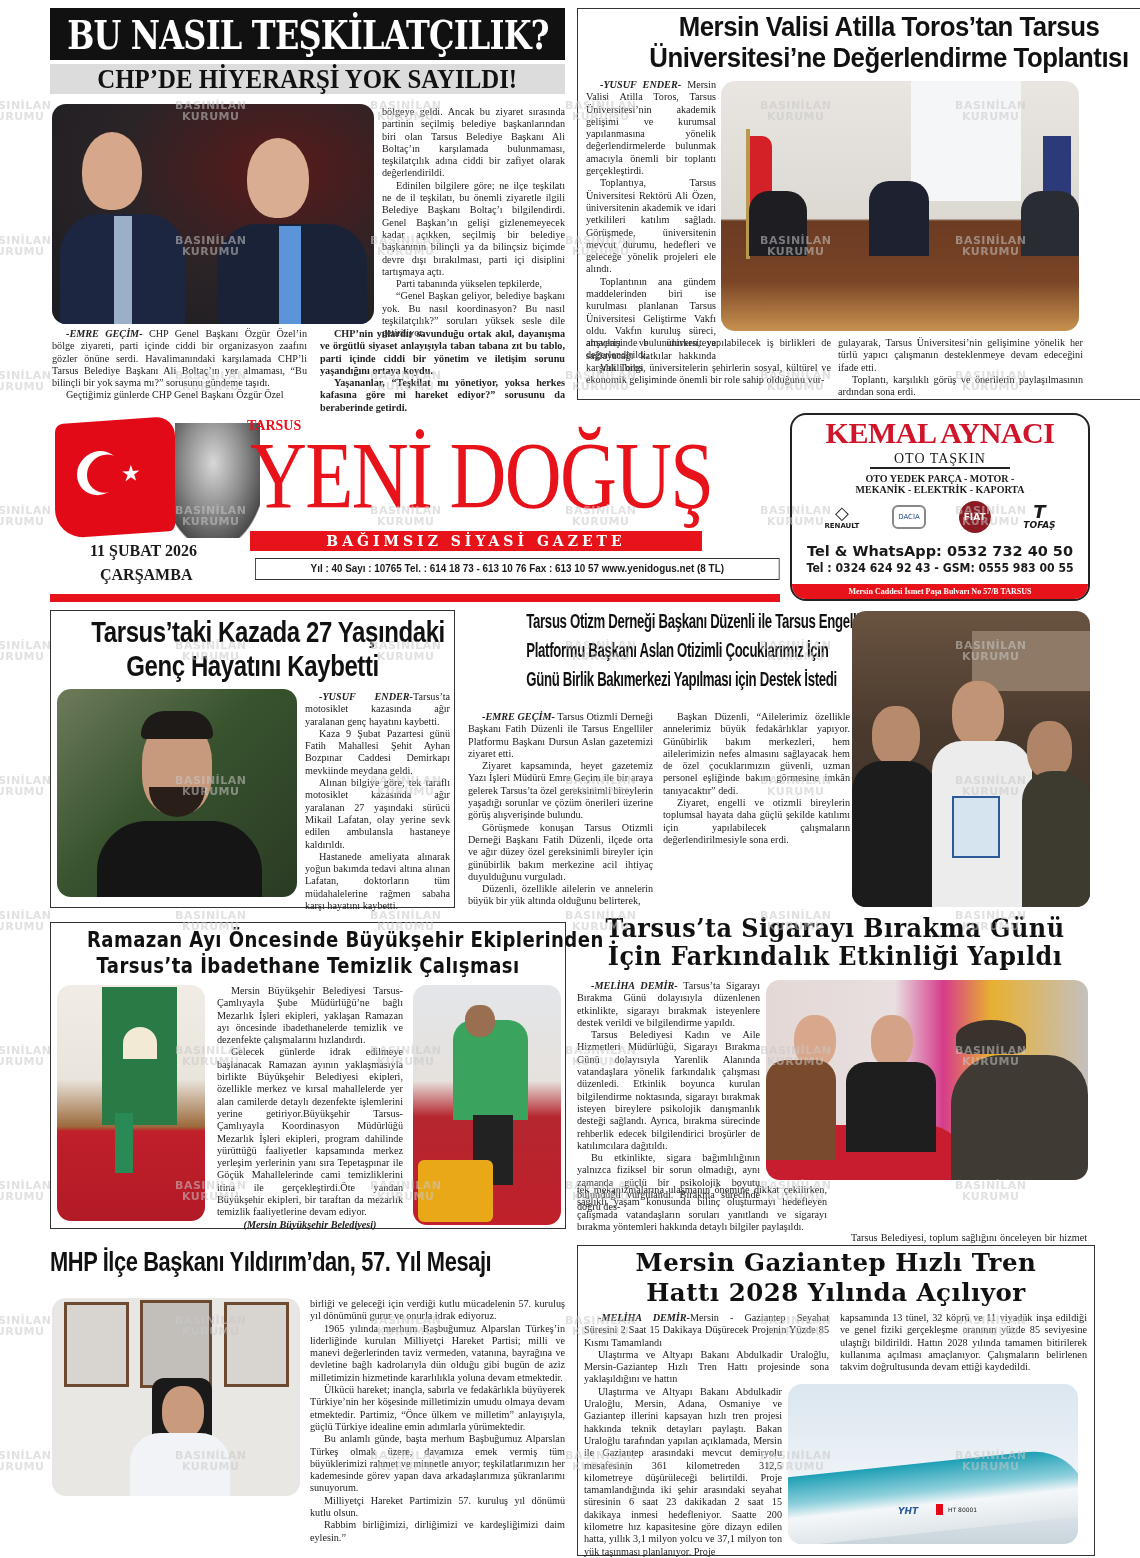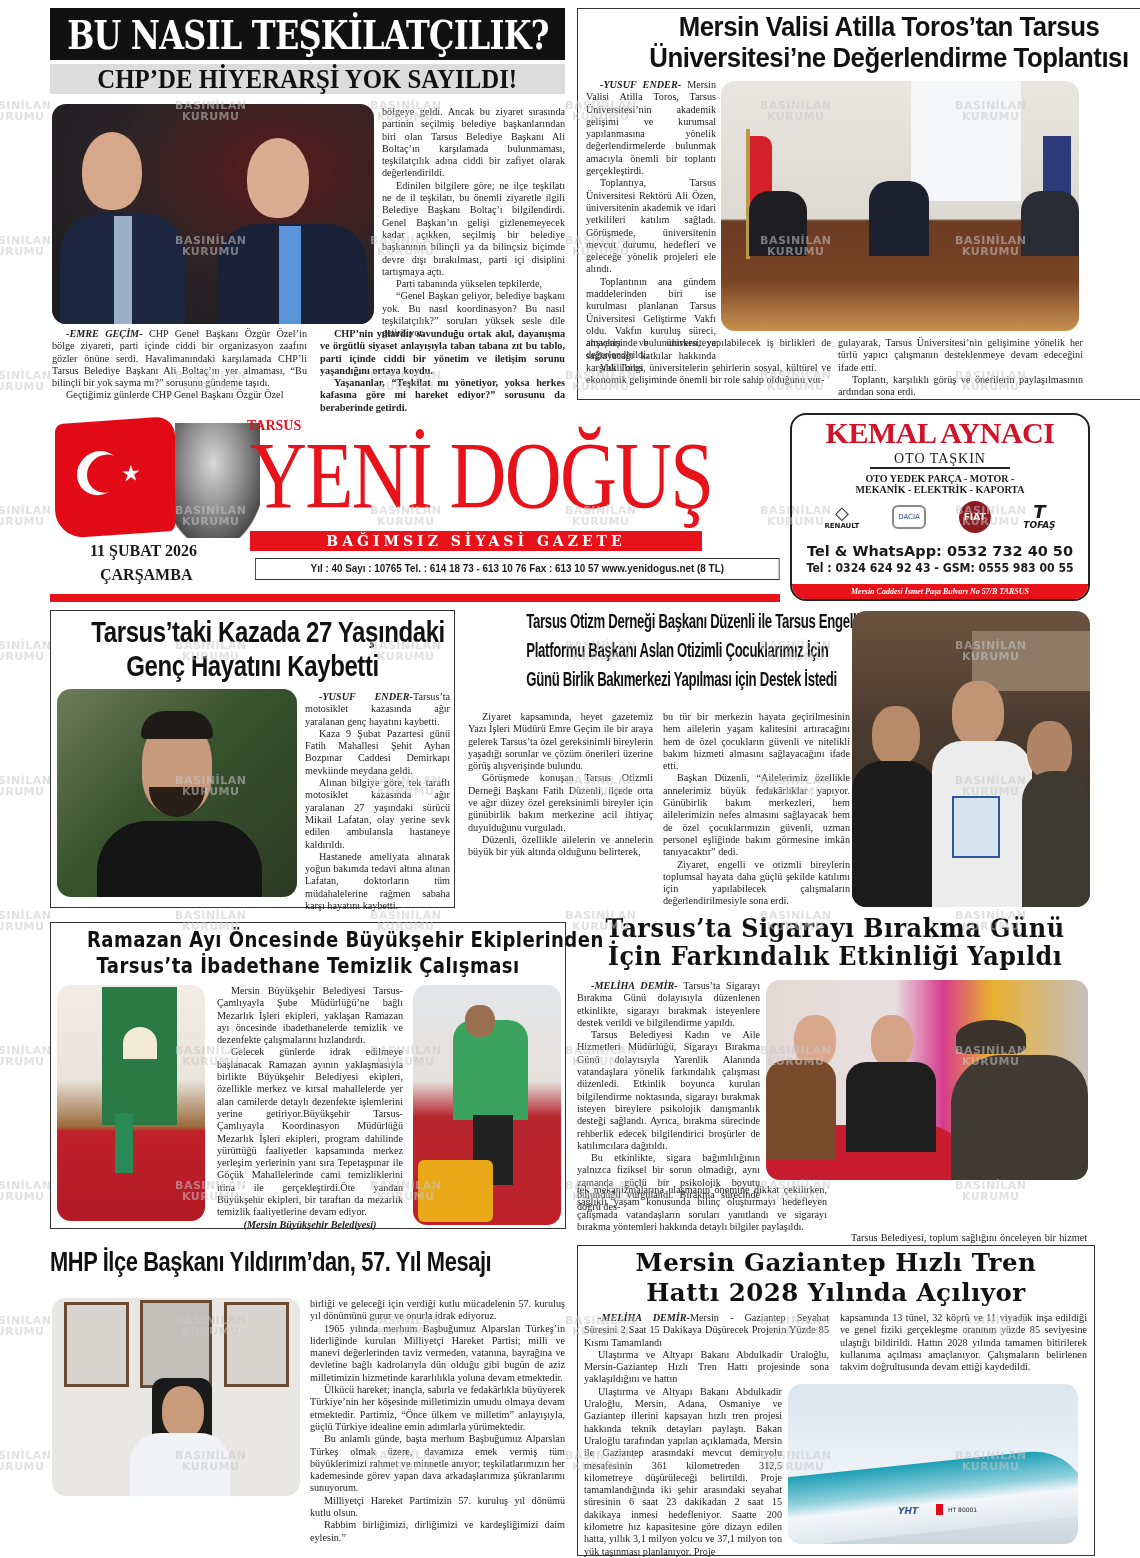--- a/index.html
+++ b/index.html
@@ -377,21 +377,21 @@
     <div style="text-align:center; font-family:'Liberation Serif',serif; font-weight:bold; font-size:10px; margin-top:4px;">OTO YEDEK PARÇA - MOTOR -</div>
     <div style="text-align:center; font-family:'Liberation Serif',serif; font-weight:bold; font-size:10px;">MEKANİK - ELEKTRİK - KAPORTA</div>
     <div style="display:flex; justify-content:space-around; align-items:center; margin:6px 16px 0; height:32px;">
       <span style="font-family:'DejaVu Sans',sans-serif; font-size:7px; font-weight:bold; text-align:center;"><span style="display:block;font-size:18px;line-height:18px;">◇</span><span>RENAULT</span></span>
       <span style="font-family:'DejaVu Sans',sans-serif; font-size:7px; color:#2a4d8f; border:2px solid #888; border-radius:6px; padding:6px 4px;">DACIA</span>
       <span style="font-family:'DejaVu Sans',sans-serif; font-size:9px; font-weight:bold; color:#fff; background:#8b1a22; border-radius:50%; width:32px; height:32px; display:flex; align-items:center; justify-content:center;">FIAT</span>
       <span style="font-family:'DejaVu Sans',sans-serif; font-size:9px; font-weight:bold; font-style:italic; text-align:center;"><span style="display:block;font-size:18px;line-height:16px;">T</span><span>TOFAŞ</span></span>
     </div>
     <div style="text-align:center; font-family:'DejaVu Sans',sans-serif; font-weight:bold; font-size:14.5px; margin-top:10px; white-space:nowrap;">Tel &amp; WhatsApp: 0532 732 40 50</div>
     <div style="text-align:center; font-family:'DejaVu Sans',sans-serif; font-weight:bold; font-size:11.5px; margin-top:2px; white-space:nowrap; transform:scaleX(0.95);">Tel : 0324 624 92 43 - GSM: 0555 983 00 55</div>
-    <div style="position:absolute; left:0; bottom:0; width:100%; height:15px; background:#e8121b; color:#fff; text-align:center; font-family:'Liberation Serif',serif; font-size:8px; line-height:15px; font-weight:bold;font-style:italic;">Mersin Caddesi  İsmet Paşa Bulvarı No 57/B   TARSUS</div>
+    <div style="position:absolute; left:0; bottom:0; width:100%; height:15px; background:#e8121b; color:#fff; text-align:center; font-family:'Liberation Serif',serif; font-size:8px; line-height:15px; font-weight:bold;">Mersin Caddesi  İsmet Paşa Bulvarı No 57/B   TARSUS</div>
   </div>
 
   <div class="box" style="left:50px; top:610px; width:405px; height:298px;">
     <div class="hl-condensed" style="margin-top:4px; font-size:30px; line-height:34px;">
       <div style="transform:scaleX(0.8); white-space:nowrap;">Tarsus’taki Kazada 27 Yaşındaki</div>
       <div style="transform:scaleX(0.8); white-space:nowrap;">Genç Hayatını Kaybetti</div>
     </div>
     <div class="photo" style="left:6px; top:78px; width:240px; height:208px; background:linear-gradient(135deg,#6e7b5a 0%, #38532e 45%, #2b3b24 100%);">
       <div style="position:absolute; left:85px; top:30px; width:70px; height:95px; border-radius:45% 45% 40% 40%; background:#c79a7e;"></div>
       <div style="position:absolute; left:84px; top:22px; width:72px; height:28px; border-radius:40px 40px 8px 8px; background:#1d1a18;"></div>
@@ -406,26 +406,26 @@
     </div>
   </div>
 
   <div class="abs" style="left:460px; top:607px; width:635px; height:303px;">
     <div class="hl-condensed" style="width:390px; font-size:20px; line-height:29px;">
       <div style="transform:scaleX(0.66); white-space:nowrap;">Tarsus Otizm Derneği Başkanı Düzenli ile Tarsus Engelliler</div>
       <div style="transform:scaleX(0.66); white-space:nowrap;">Platformu Başkanı Aslan Otizimli Çocuklarımız İçin</div>
       <div style="transform:scaleX(0.66); white-space:nowrap;">Günü Birlik Bakımerkezi Yapılması için Destek İstedi</div>
     </div>
     <div class="body-text" style="position:absolute; left:8px; top:104px; width:185px;">
+      <p><span class="byline">-EMRE GEÇİM-</span> <span>Tarsus Otizmli Derneği Başkanı Fatih Düzenli ile Tarsus Engelliler Platformu Başkanı Dursun Aslan gazetemizi ziyaret etti.</span></p>
       <p>Ziyaret kapsamında, heyet gazetemiz Yazı İşleri Müdürü Emre Geçim ile bir araya gelerek Tarsus’ta özel gereksinimli bireylerin yaşadığı sorunlar ve çözüm önerileri üzerine görüş alışverişinde bulundu.</p>
       <p>Görüşmede konuşan Tarsus Otizmli Derneği Başkanı Fatih Düzenli, ilçede orta ve ağır düzey özel gereksinimli bireyler için günübirlik bakım merkezine acil ihtiyaç duyulduğunu vurguladı.</p>
       <p>Düzenli, özellikle ailelerin ve annelerin büyük bir yük altında olduğunu belirterek,</p>
     </div>
     <div class="body-text" style="position:absolute; left:203px; top:104px; width:187px;">
-      <p style="text-indent:0">bu tür bir merkezin hayata geçirilmesinin hem ailelerin yaşam kalitesini artıracağını hem de özel çocukların güvenli ve nitelikli bakım hizmeti almasını sağlayacağını ifade etti.</p>
       <p>Başkan Düzenli, “Ailelerimiz özellikle annelerimiz büyük fedakârlıklar yapıyor. Günübirlik bakım merkezleri, hem ailelerimizin nefes almasını sağlayacak hem de özel çocuklarımızın güvenli, uzman personel eşliğinde bakım görmesine imkân tanıyacaktır” dedi.</p>
       <p>Ziyaret, engelli ve otizmli bireylerin toplumsal hayata daha güçlü şekilde katılımı için yapılabilecek çalışmaların değerlendirilmesiyle sona erdi.</p>
     </div>
     <div class="photo" style="left:392px; top:4px; width:238px; height:296px; background:linear-gradient(#6a5340 0%, #4a3a2e 40%, #3a2e26 100%);">
       <div style="position:absolute; left:120px; top:20px; width:118px; height:60px; background:#8e7a66;"></div>
       <div style="position:absolute; left:20px; top:95px; width:48px; height:60px; border-radius:45%; background:#b88a6c;"></div>
       <div style="position:absolute; left:0px; top:150px; width:85px; height:146px; background:#1c1c1c; border-radius:30px 30px 0 0;"></div>
       <div style="position:absolute; left:100px; top:70px; width:52px; height:66px; border-radius:45%; background:#c09474;"></div>
       <div style="position:absolute; left:80px; top:130px; width:100px; height:166px; background:#ececec; border-radius:30px 30px 0 0;"></div>
       <div style="position:absolute; left:175px; top:110px; width:45px; height:58px; border-radius:45%; background:#b08466;"></div>

